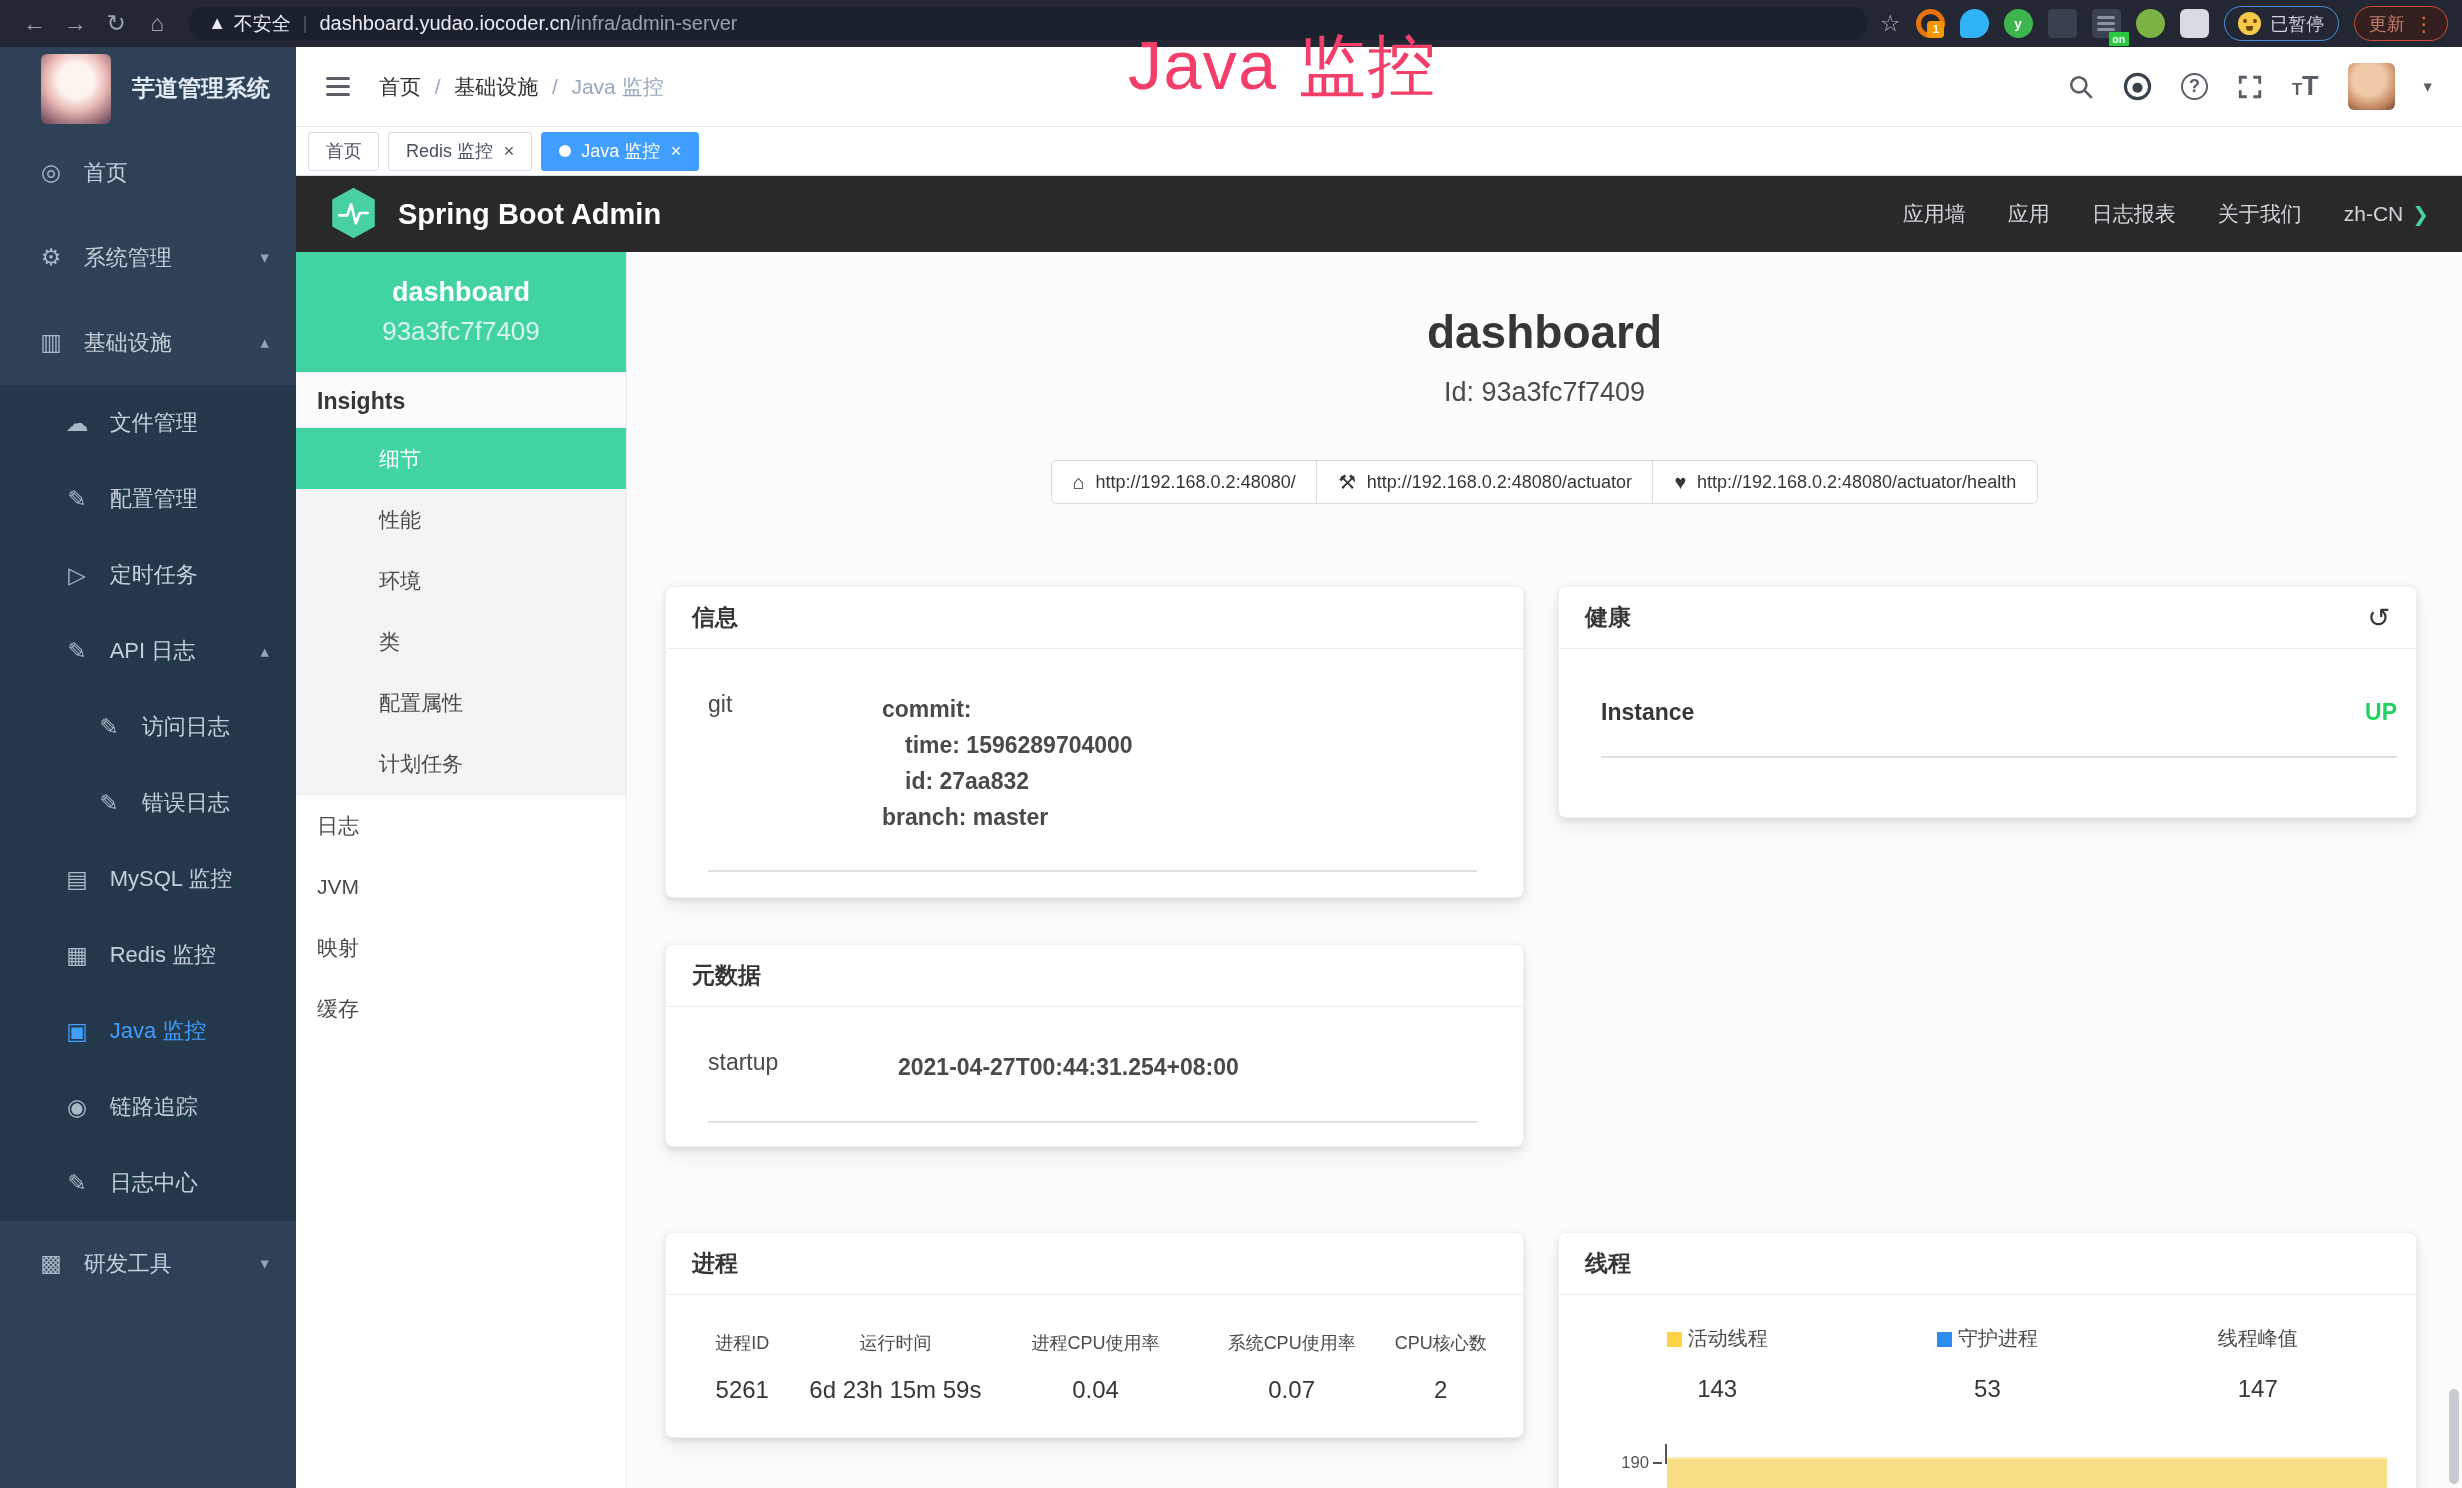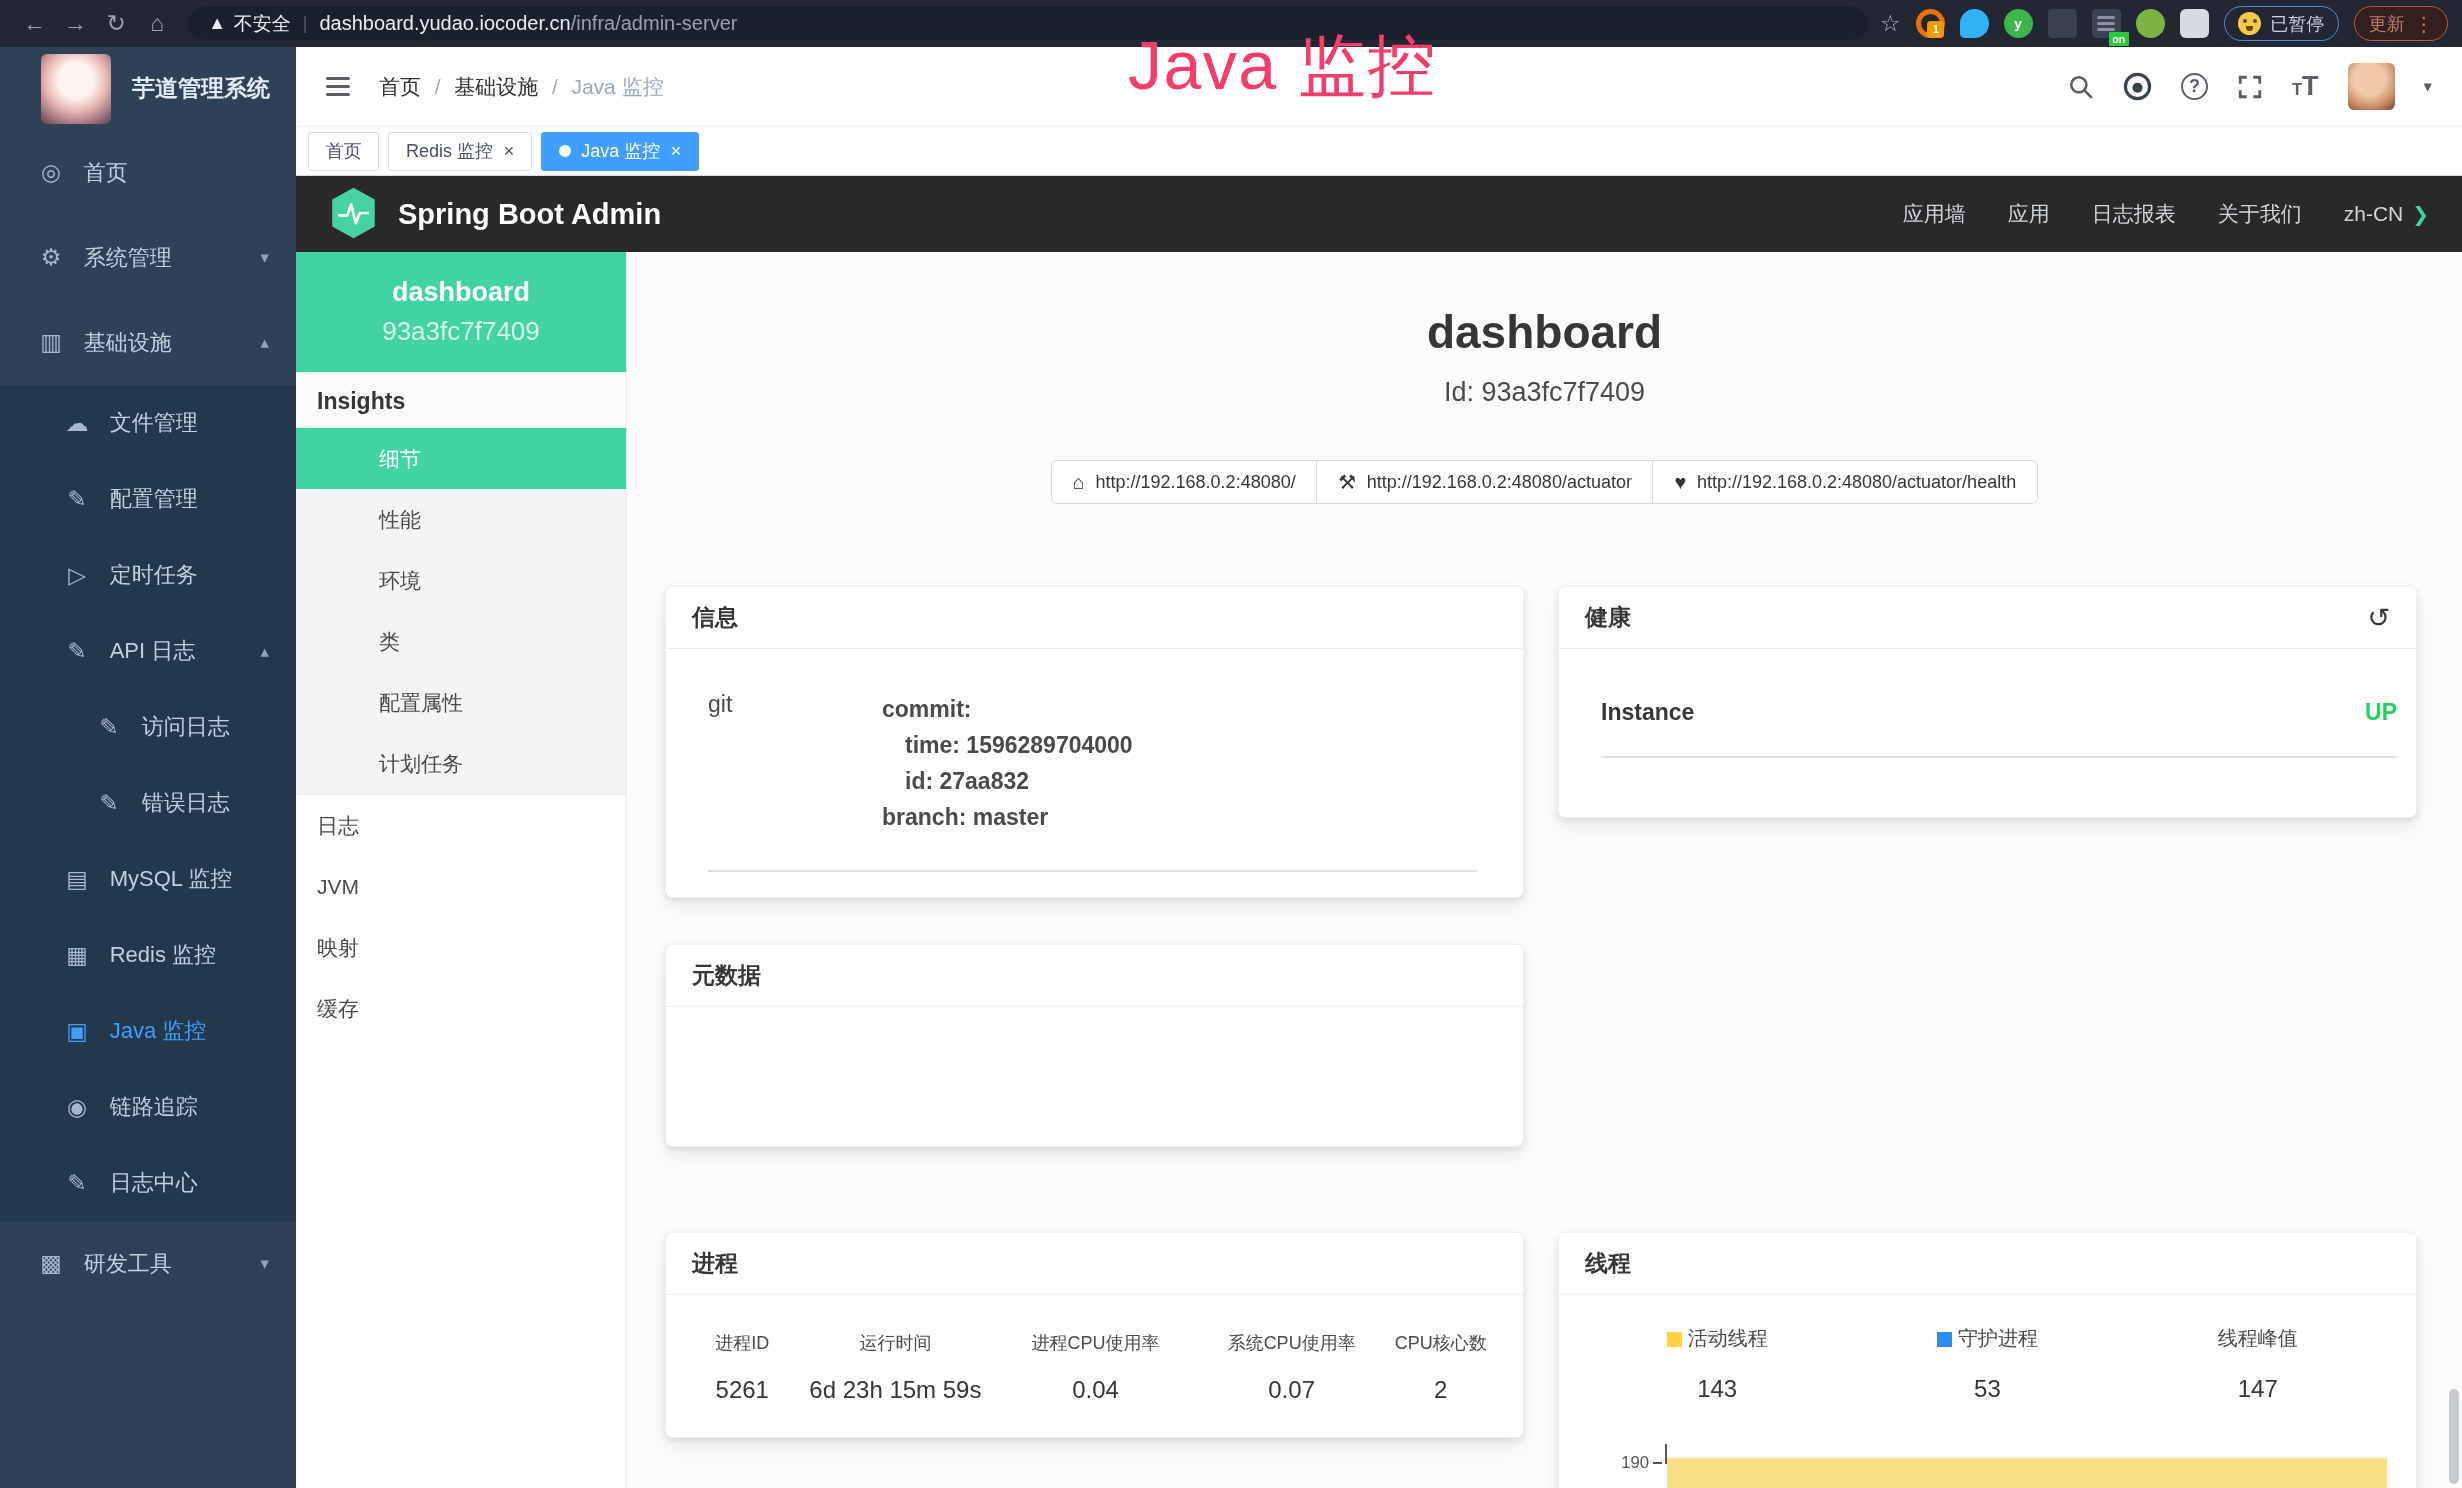--- a/index.html
+++ b/index.html
@@ -465,20 +465,27 @@
               <span class="up" style="color:#23d160">UP</span>
             </div>
             <div class="hr" style="margin-top:30px"></div>
           </div>
         </section>
 
         <section class="card card-meta">
           <header class="chead">
               <span class="ctitle">元数据</span>
             </header>
+          <div class="cbody">
+            <div class="kvrow">
+              <div class="k" style="flex-basis:190px">startup</div>
+              <div class="v">2021-04-27T00:44:31.254+08:00</div>
+            </div>
+            <div class="hr" style="margin-top:36px"></div>
+          </div>
         </section>
 
         <section class="card card-process">
           <header class="chead">
               <span class="ctitle">进程</span>
             </header>
           <div class="cbody-tbl">
             <div class="prow hdr">
               <span class="c1">进程ID</span>
               <span class="c2">运行时间</span>

